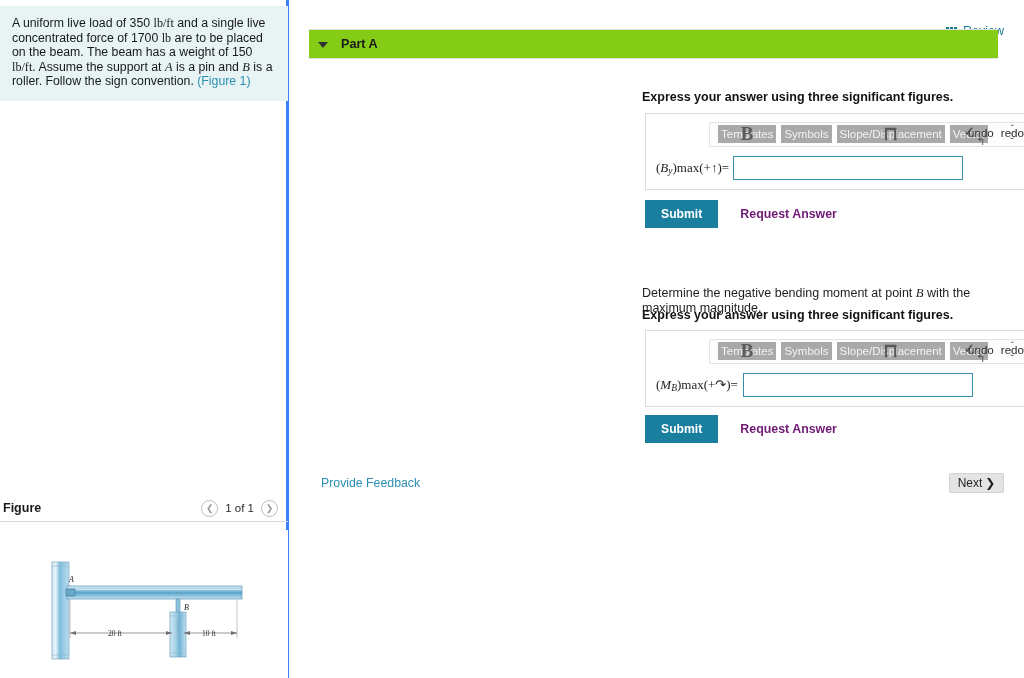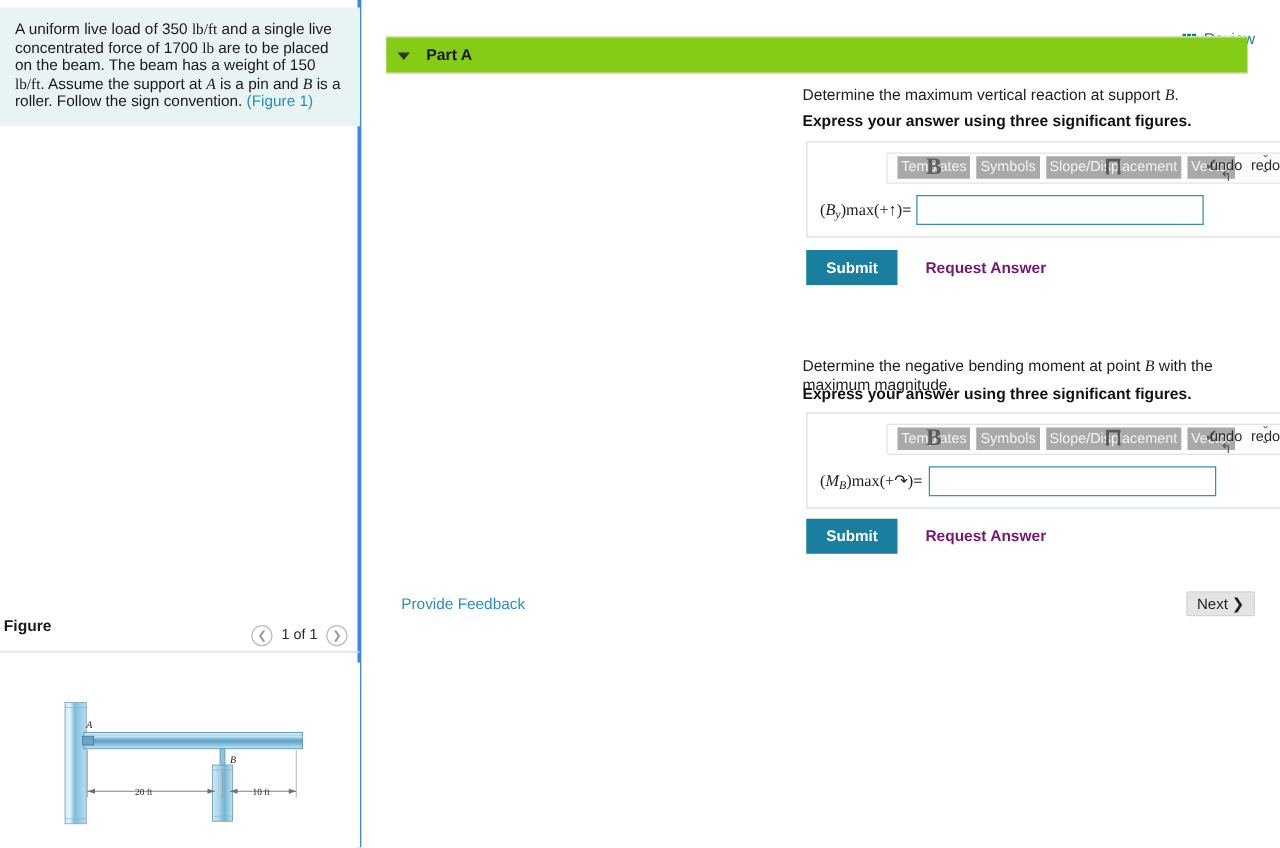--- a/index.html
+++ b/index.html
@@ -30,21 +30,21 @@
     line-height: 14.6px;
     color: #18191a;
   }
   .problem-text .mathit { font-family: "Liberation Serif", serif; font-style: italic; font-size: 12.5px; }
   .problem-text .mathrm { font-family: "Liberation Serif", serif; font-style: normal; font-size: 12.2px; }
   .figlink { color: #2b8fb5; text-decoration: none; cursor: pointer; }
 
   .figure-header {
     position: absolute; left: 0; top: 494px;
     width: 288px; height: 28px;
-    display: flex; 
+    display: flex; align-items: center;
     padding: 0 10px 0 3px;
   }
   .figure-title { font-size: 12.5px; font-weight: bold; color: #1a1a1a; }
   .fig-pager { margin-left: auto; display: flex; align-items: center; gap: 7px; }
   .pager-btn {
     width: 17px; height: 17px; border-radius: 50%;
     border: 1px solid #bdbdbd; background: #fff;
     display: flex; align-items: center; justify-content: center;
     color: #9a9a9a; font-size: 9px; cursor: pointer;
     line-height: 1;
@@ -310,23 +310,20 @@
     <div class="review-bar">
       <span class="review-icon"></span>
       <span>Review</span>
     </div>
 
     <div class="part-header" style="top:29px">
       <span class="caret"></span>
       <span class="part-title">Part A</span>
     </div>
 
-    <div class="q-text" style="top:69px">
-      <span>Determine the maximum vertical reaction at support </span><span class="mathit">B</span><span>.</span>
-    </div>
     <div class="q-bold" style="top:90px">Express your answer using three significant figures.</div>
 
     <div class="answer-box" style="top:113px">
       <div class="eq-toolbar">
         <div class="tb-group">
           <div class="tb-btn">
             <span>Templates</span>
             <span class="tb-ghost">B</span>
           </div>
           <div class="tb-btn">

